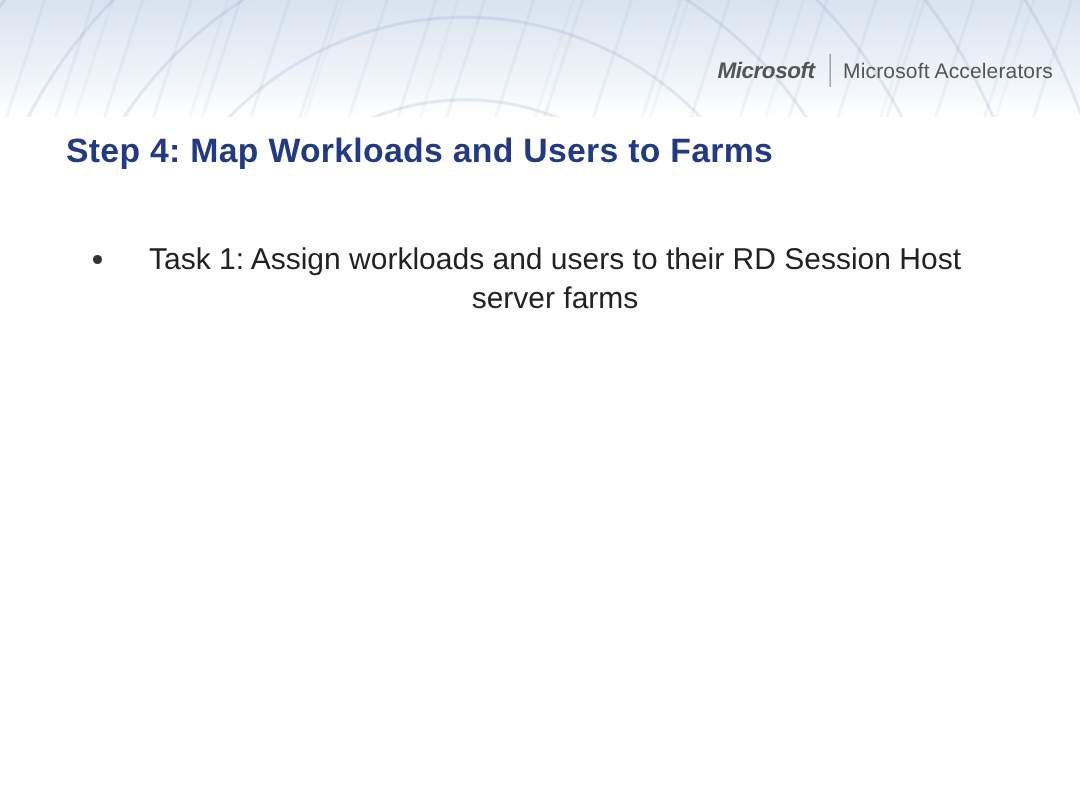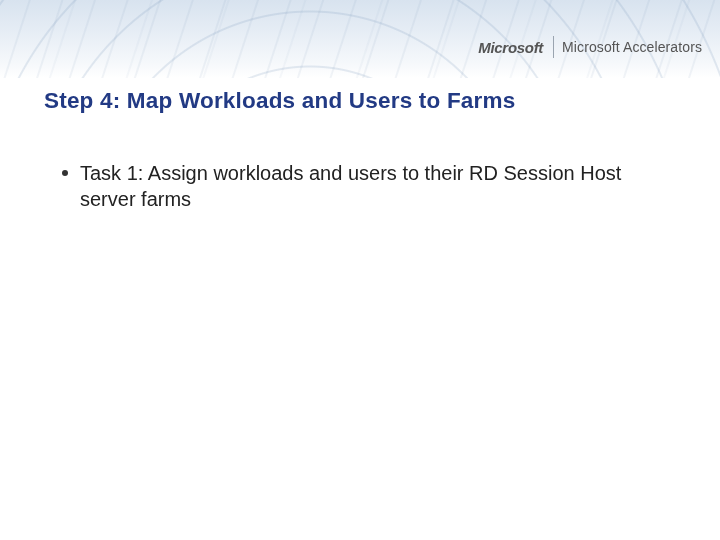--- a/index.html
+++ b/index.html
@@ -105,20 +105,21 @@
     left: 62px;
     right: 60px;
   }
   .bullet-item {
     position: relative;
     padding-left: 18px;
     font-size: 20px;
     line-height: 1.32;
     color: #222;
     font-family: Verdana, Geneva, sans-serif;
+    text-align: center;
   }
   .bullet-item::before {
     content: "";
     position: absolute;
     left: 0;
     top: 10px;
     width: 6px;
     height: 6px;
     background: #333;
     border-radius: 50%;

